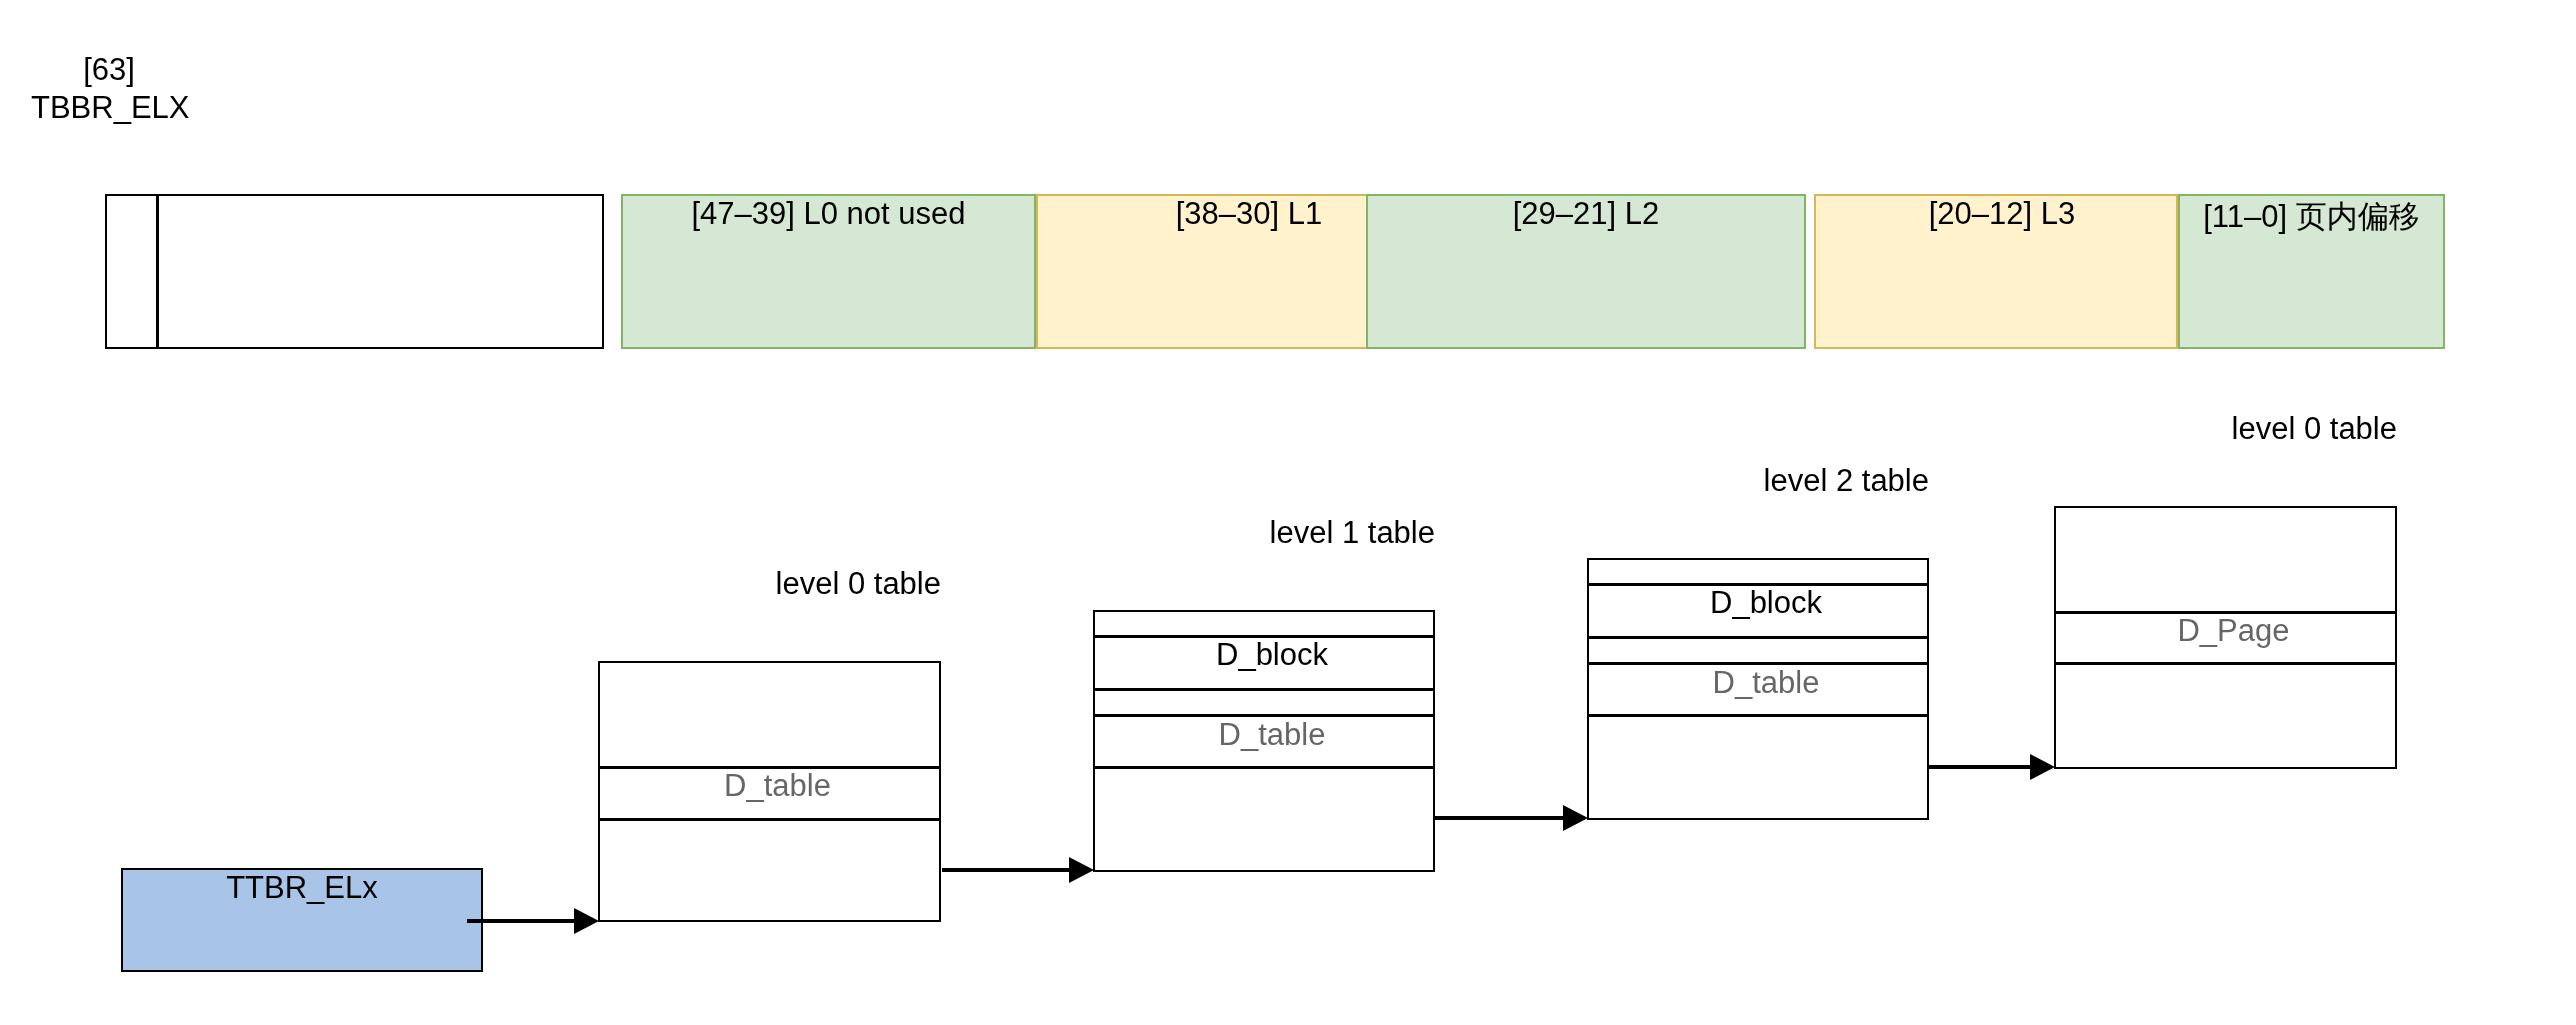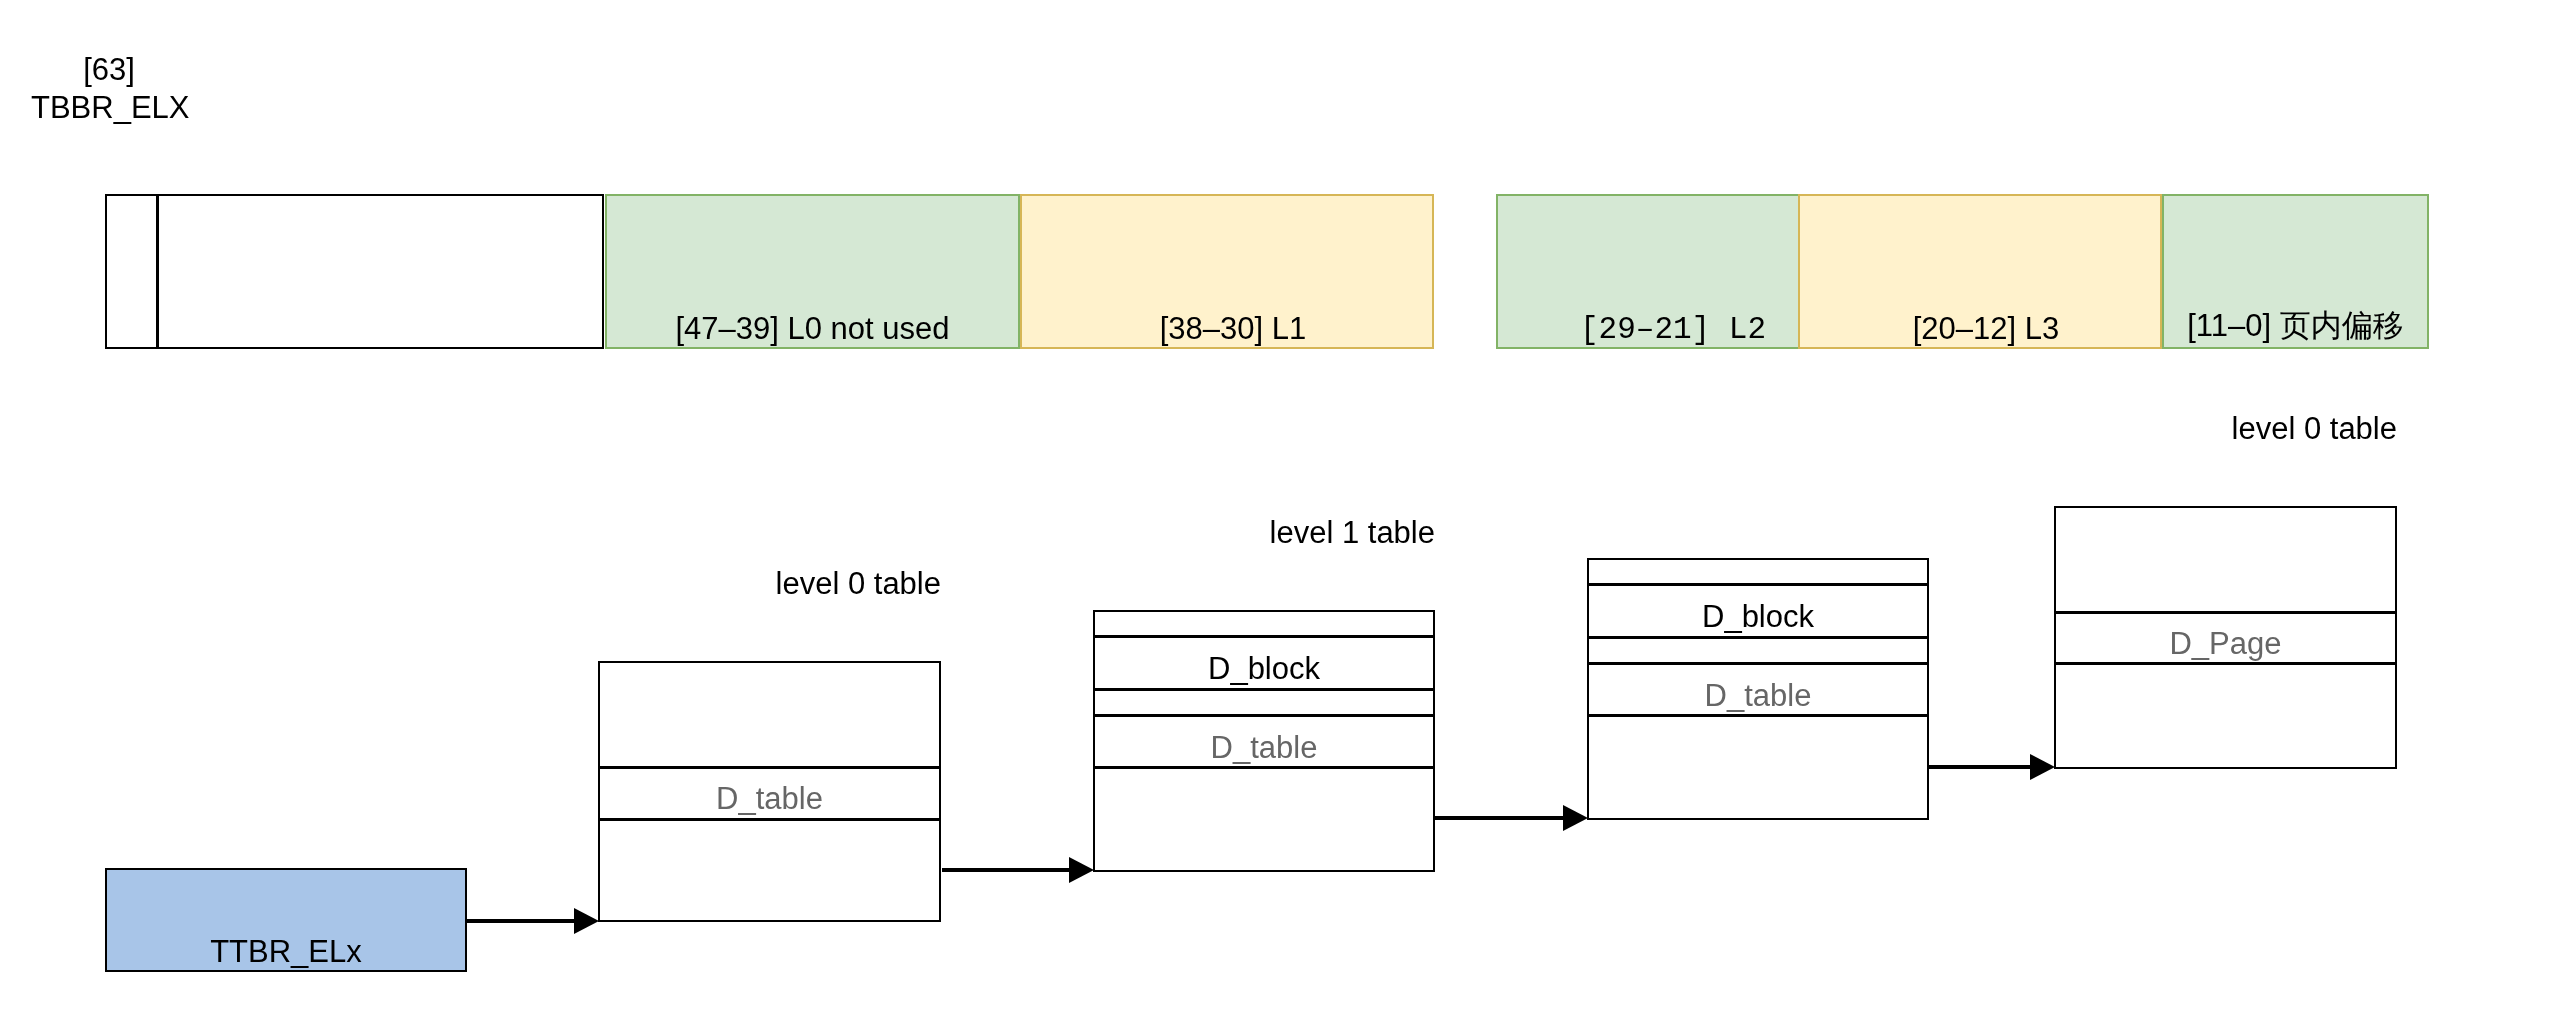--- a/index.html
+++ b/index.html
@@ -5,21 +5,21 @@
   html,body{margin:0;padding:0;background:#ffffff;}
   #canvas{
     position:relative;
     width:2576px;height:1026px;
     background:#ffffff;
     font-family:"Liberation Sans","DejaVu Sans",sans-serif;
     color:#000;
     overflow:hidden;
   }
   .abs{position:absolute;box-sizing:border-box;}
-  .center-text{display:flex;align-items:flex-end;justify-content:center;text-align:center;}
+  .center-text{display:flex;align-items:flex-start;justify-content:center;text-align:center;margin-left:16px;}
   
   .header-label{
     left:31px;top:51px;width:156px;height:78px;
     font-size:31px;line-height:38px;text-align:center;white-space:nowrap;
   }
   
   .bar-seg{top:194px;height:155px;font-size:31px;white-space:nowrap;}
   .seg-white-outer{left:105px;width:499px;border:2.6px solid #000;background:#fff;}
   .seg-divider{left:156px;top:194px;width:2.6px;height:155px;background:#000;}
   .seg-green{background:#d5e8d4;border:2.1px solid #82b366;}
@@ -67,35 +67,36 @@
     <div class="abs seg-divider"></div>
 
     <div class="abs bar-seg seg-green center-text" style="left:605px;width:415px;">
       <span>[47–39] L0 not used</span>
     </div>
 
     <div class="abs bar-seg seg-yellow center-text" style="left:1020px;width:414px;">
       <span>[38–30] L1</span>
     </div>
 
-    <div class="abs bar-seg seg-green center-text" style="left:1496px;width:354px;font-family:Liberation Mono, monospace;">
+    <div class="abs bar-seg seg-green center-text" style="left:1350px;width:440px;">
       <span>[29–21] L2</span>
     </div>
 
     <div class="abs bar-seg seg-yellow center-text" style="left:1798px;width:364px;">
       <span>[20–12] L3</span>
     </div>
 
     <div class="abs bar-seg seg-green center-text" style="left:2162px;width:267px;">
       <span>[11–0] 页内偏移</span>
     </div>
   </div>
 
   <div class="abs table-title" style="left:598px;top:565px;width:343px;">level 0 table</div>
   <div class="abs table-title" style="left:1093px;top:514px;width:342px;">level 1 table</div>
+  <div class="abs table-title" style="left:1587px;top:462px;width:342px;">level 2 table</div>
   <div class="abs table-title" style="left:2054px;top:410px;width:343px;">level 0 table</div>
 
   <div class="abs ptable" style="left:598px;top:661px;width:343px;height:261px;">
     <div class="abs hline" style="top:103px;"></div>
     <div class="abs hline" style="top:155px;"></div>
     <div class="abs row-label muted center-text" style="top:105px;height:49px;">D_table</div>
   </div>
 
   <div class="abs ptable" style="left:1093px;top:610px;width:342px;height:262px;">
     <div class="abs hline" style="top:23px;"></div>

